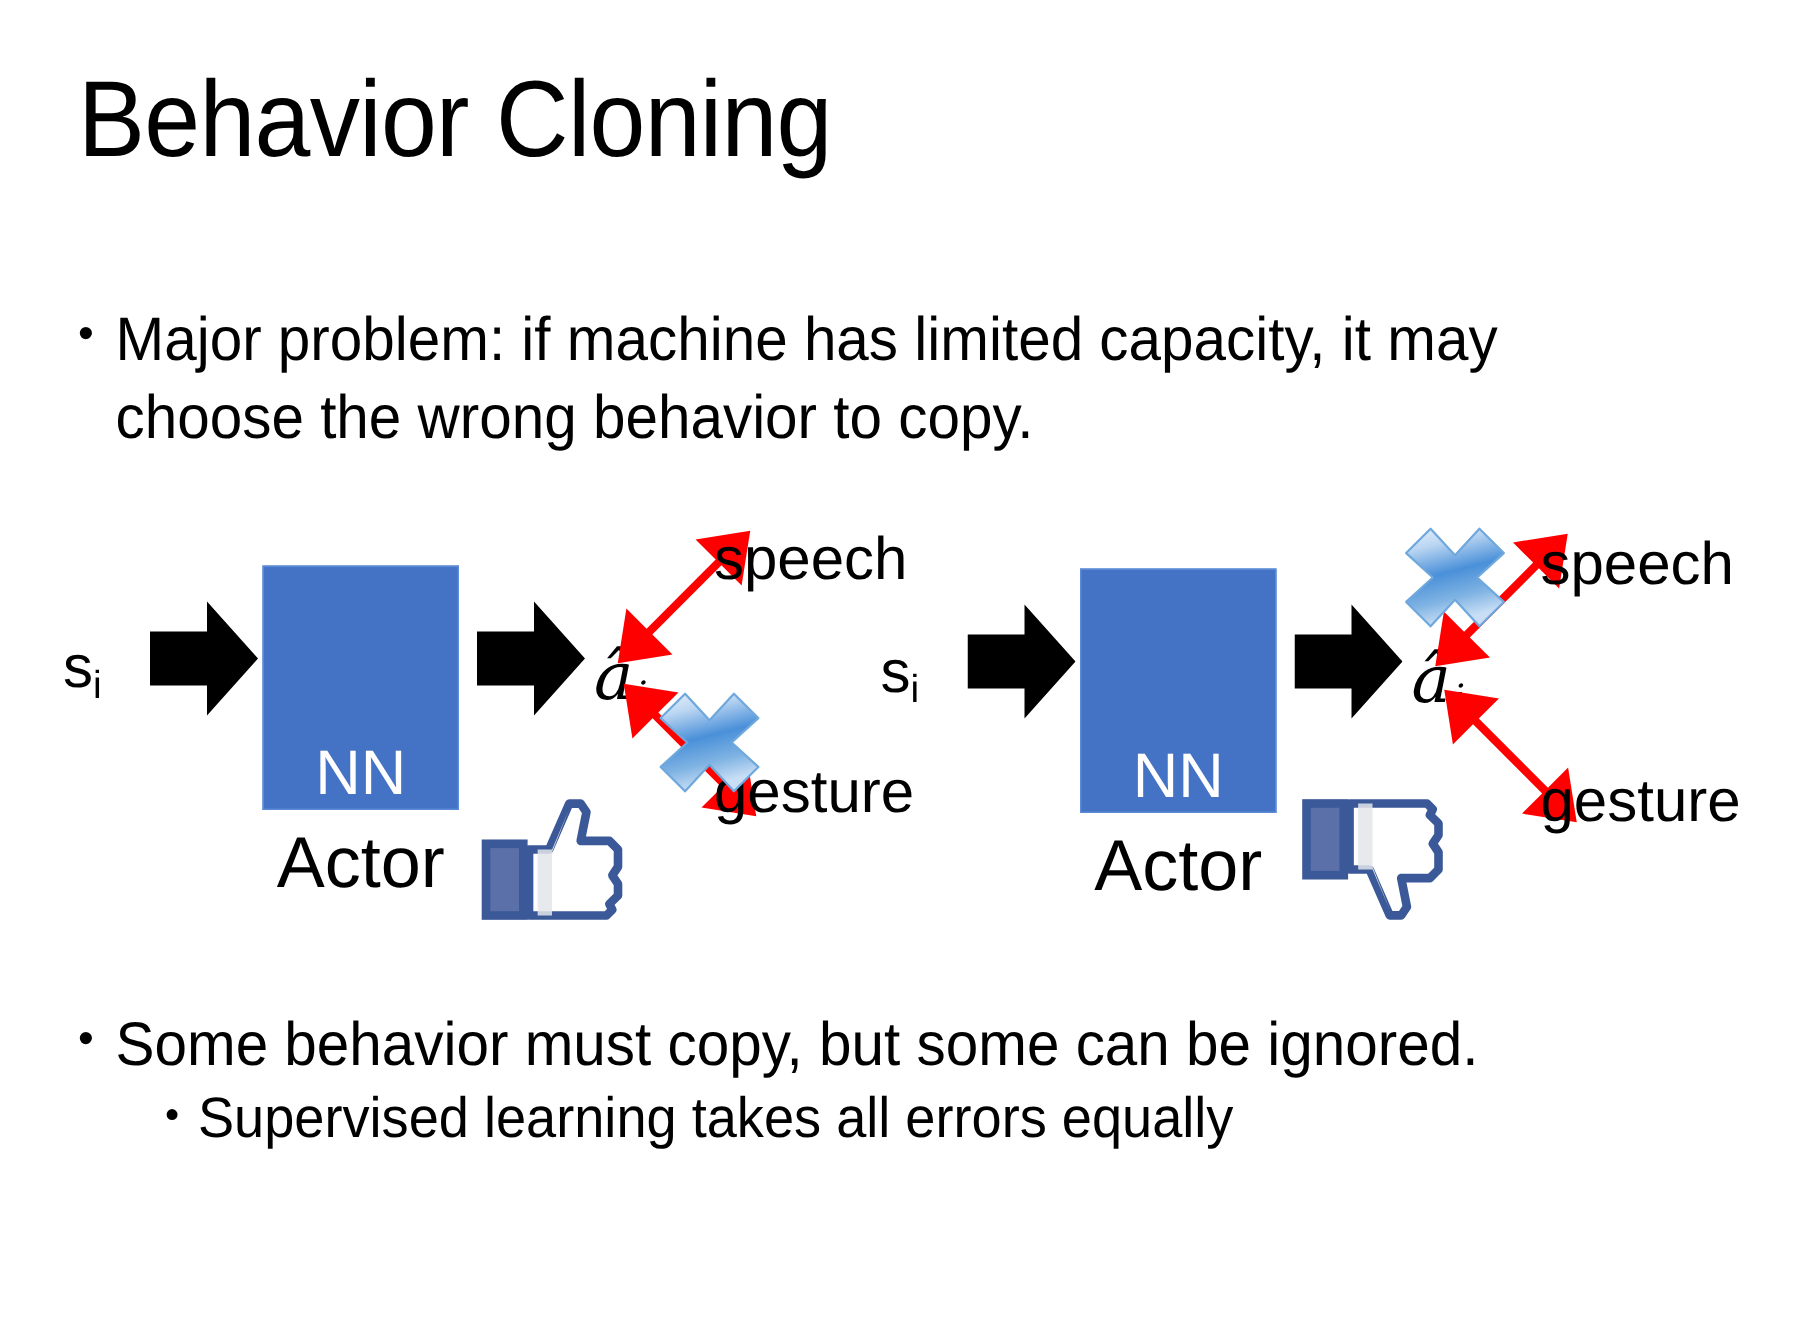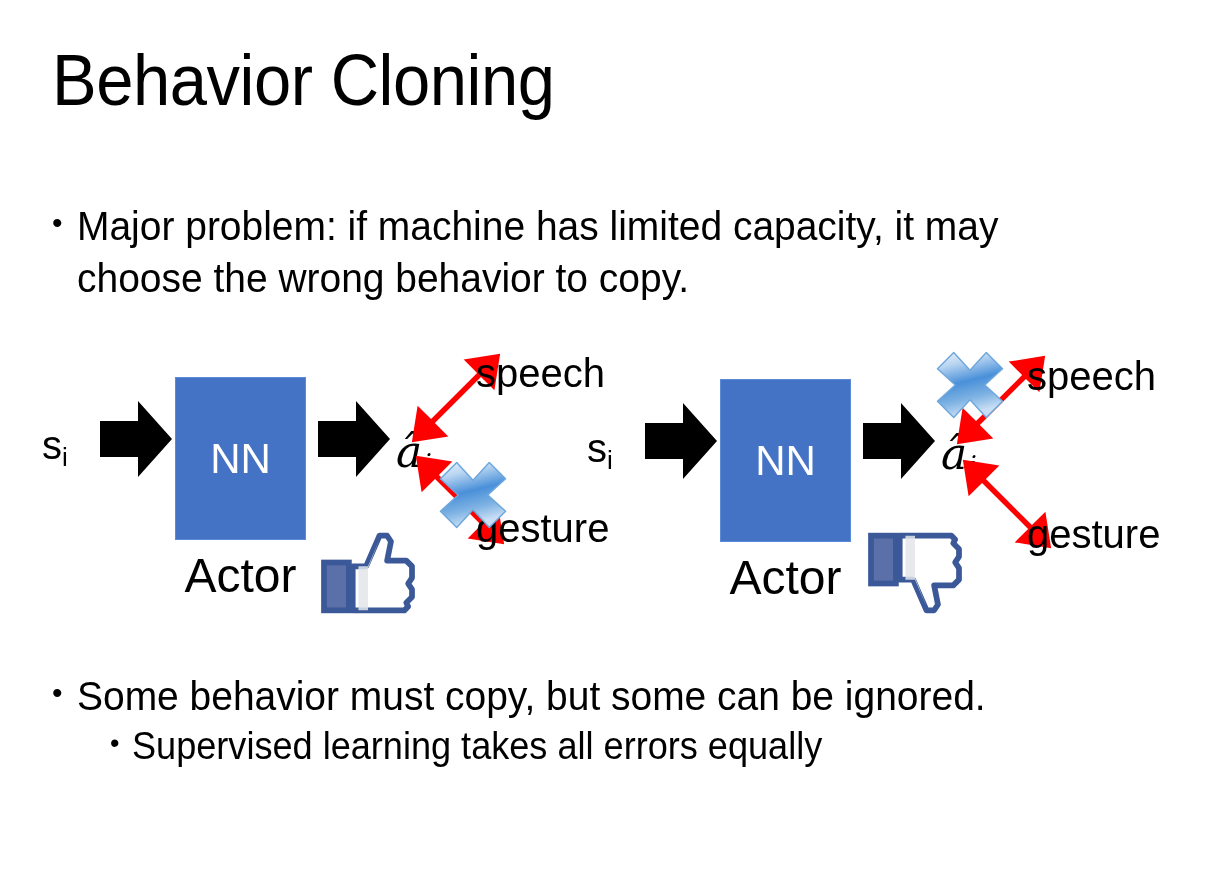--- a/index.html
+++ b/index.html
@@ -104,21 +104,21 @@
   .block-arrow svg { display:block; width:100%; height:100%; }
 
   .nn-box {
     position: absolute;
     width: 131px;
     height: 163px;
     background: #4472C4;
     border: 1.5px solid #5B8AD6;
     box-sizing: border-box;
     display: flex;
-    align-items: center;
+    align-items: flex-end;
     justify-content: center;
     color: #ffffff;
     font-size: 42px;
     font-weight: 400;
   }
 
   .actor-label {
     position: absolute;
     font-size: 48px;
     line-height: 1;

